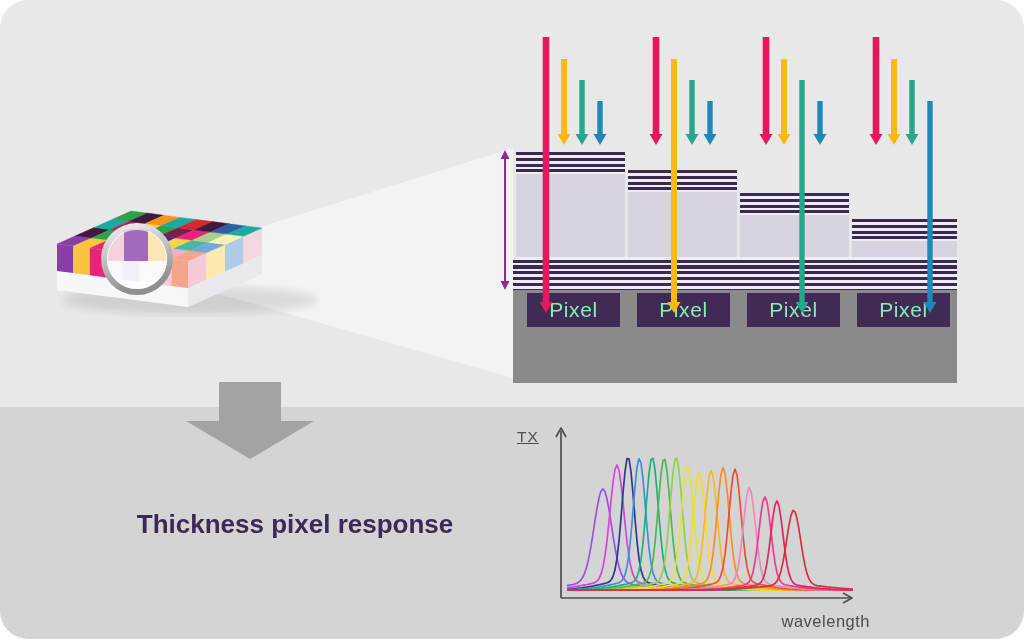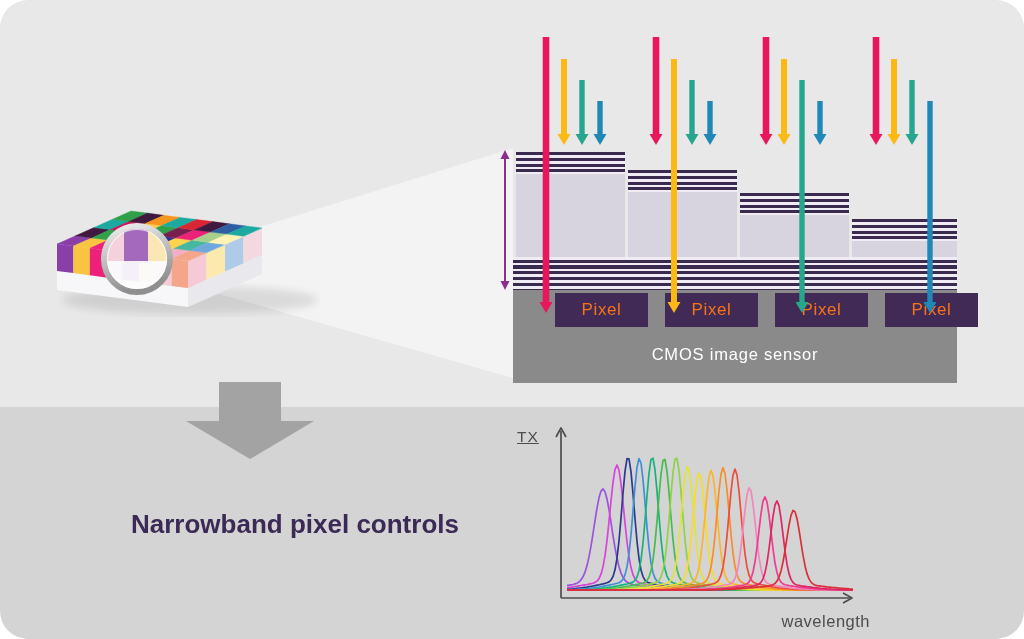--- a/index.html
+++ b/index.html
@@ -18,21 +18,21 @@
   
   .annotation{left:389px;top:153px;width:116px;color:var(--ann);font-size:17.5px;line-height:23.3px;white-space:pre-line;}
   
   .stack{background-color:var(--stack-body);
     background-image:repeating-linear-gradient(to bottom, var(--stripe-dark) 0 3px, var(--stripe-light) 3px 5.8px);
     background-size:100% 22px;background-repeat:no-repeat;}
   .base-stripes{left:513px;top:257px;width:444px;height:33px;
     background:repeating-linear-gradient(to bottom, var(--stripe-light) 0 2.6px, var(--stripe-dark) 2.6px 5.8px);}
   .cmos{left:513px;top:290px;width:444px;height:93px;background:var(--cmos);}
   .pixel{top:293px;width:93px;height:34px;background:var(--pixel-box);display:flex;align-items:center;justify-content:center;
-    color:#f97316;font-size:17px;letter-spacing:0.6px;margin-left:28px;}
+    color:#86efac;font-size:21px;letter-spacing:0.6px;}
   .cmos-label{left:513px;top:345px;width:444px;text-align:center;color:#FFFFFF;font-size:16.5px;letter-spacing:0.8px;}
   
   .down-arrow-body{left:219px;top:382px;width:62px;height:40px;background:var(--down-arrow);}
   .down-arrow-head{left:186px;top:421px;width:0;height:0;border-left:64px solid transparent;
     border-right:64px solid transparent;border-top:38px solid var(--down-arrow);}
   
   .heading{left:10px;top:509px;width:570px;text-align:center;color:var(--heading);font-size:26px;font-weight:bold;}
   
   .tx-label{left:517px;top:428px;color:var(--axis);font-size:15.5px;letter-spacing:1px;text-decoration:underline;}
   .wl-label{left:700px;top:612px;width:170px;text-align:right;color:var(--axis);font-size:16.5px;letter-spacing:0.5px;}
@@ -140,21 +140,20 @@
     </div>
     <div class="abs pixel" style="left:637px;">
       <span>Pixel</span>
     </div>
     <div class="abs pixel" style="left:747px;">
       <span>Pixel</span>
     </div>
     <div class="abs pixel" style="left:857px;">
       <span>Pixel</span>
     </div>
-    <div class="abs cmos-label">CMOS image sensor</div>
 
     <svg class="abs" id="arrows-svg" style="left:500px;top:30px;" width="464" height="330" viewBox="500 30 464 330">
         <rect x="542.7" y="37" width="6.6" height="266" fill="#E8175D"></rect>
         <polygon points="539.5,302.0 552.5,302.0 546.0,313.0" fill="#E8175D"></polygon>
         <rect x="561.0" y="59" width="6" height="76" fill="#FDB913"></rect>
         <polygon points="557.5,134.0 570.5,134.0 564.0,145.0" fill="#FDB913"></polygon>
         <rect x="579.3" y="80" width="5.4" height="55" fill="#26A68C"></rect>
         <polygon points="575.5,134.0 588.5,134.0 582.0,145.0" fill="#26A68C"></polygon>
         <rect x="597.3" y="101" width="5.4" height="34" fill="#2088B6"></rect>
         <polygon points="593.5,134.0 606.5,134.0 600.0,145.0" fill="#2088B6"></polygon>
@@ -180,21 +179,21 @@
         <polygon points="887.5,134.0 900.5,134.0 894.0,145.0" fill="#FDB913"></polygon>
         <rect x="909.3" y="80" width="5.4" height="55" fill="#26A68C"></rect>
         <polygon points="905.5,134.0 918.5,134.0 912.0,145.0" fill="#26A68C"></polygon>
         <rect x="927.3" y="101" width="5.4" height="202" fill="#2088B6"></rect>
         <polygon points="923.5,302.0 936.5,302.0 930.0,313.0" fill="#2088B6"></polygon>
       </svg>
 
     <div class="abs down-arrow-body"></div>
     <div class="abs down-arrow-head"></div>
 
-    <div class="abs heading">Narrowband pixel controls</div>
+    <div class="abs heading">Thickness pixel response</div>
 
     <div class="abs tx-label">TX</div>
     <svg class="abs" id="chart-svg" style="left:505px;top:418px;" width="380" height="200" viewBox="505 418 380 200">
         <path d="M567 585.3 L569 585.1 L571 584.8 L573 584.5 L575 583.9 L577 583.2 L579 581.9 L581 579.9 L583 576.8 L585 572.2 L587 565.6 L589 556.9 L591 546.1 L593 533.7 L595 520.6 L597 508.1 L599 497.8 L601 491.1 L603 488.9 L605 491.7 L607 499.0 L609 509.7 L611 522.4 L613 535.5 L615 547.7 L617 558.3 L619 566.7 L621 573.0 L623 577.4 L625 580.3 L627 582.1 L629 583.3 L631 584.0 L633 584.5 L635 584.8 L637 585.1 L639 585.4 L641 585.6 L643 585.8 L645 586.0 L647 586.3 L649 586.5 L651 586.7 L653 586.9 L655 587.1 L657 587.3 L659 587.5 L661 587.7 L663 587.8 L665 588.0 L667 588.2 L669 588.3 L671 588.4 L673 588.6 L675 588.7 L677 588.8 L679 588.9 L681 589.0 L683 589.1 L685 589.2 L687 589.3 L689 589.4 L691 589.4 L693 589.5 L695 589.6 L697 589.6 L699 589.7 L701 589.7 L703 589.7 L705 589.8 L707 589.8 L709 589.8 L711 589.8 L713 589.9 L715 589.9 L717 589.9 L719 589.9 L721 589.9 L723 589.9 L725 589.9 L727 590.0 L729 590.0 L731 590.0 L733 590.0 L735 590.0 L737 590.0 L739 590.0 L741 590.0 L743 590.0 L745 590.0 L747 590.0 L749 590.0 L751 590.0 L753 590.0 L755 590.0 L757 590.0 L759 590.0 L761 590.0 L763 590.0 L765 590.0 L767 590.0 L769 590.0 L771 590.0 L773 590.0 L775 590.0 L777 590.0 L779 590.0 L781 590.0 L783 590.0 L785 590.0 L787 590.0 L789 590.0 L791 590.0 L793 590.0 L795 590.0 L797 590.0 L799 590.0 L801 590.0 L803 590.0 L805 590.0 L807 590.0 L809 590.0 L811 590.0 L813 590.0 L815 590.0 L817 590.0 L819 590.0 L821 590.0 L823 590.0 L825 590.0 L827 590.0 L829 590.0 L831 590.0 L833 590.0 L835 590.0 L837 590.0 L839 590.0 L841 590.0 L843 590.0 L845 590.0 L847 590.0 L849 590.0 L851 590.0 L853 590.0" fill="none" stroke="#9B53DF" stroke-width="1.7" stroke-linejoin="round"></path>
         <path d="M567 587.6 L569 587.3 L571 587.1 L573 586.8 L575 586.5 L577 586.2 L579 585.8 L581 585.5 L583 585.2 L585 584.8 L587 584.5 L589 584.1 L591 583.7 L593 583.2 L595 582.4 L597 581.1 L599 578.6 L601 574.2 L603 566.9 L605 555.7 L607 540.3 L609 521.3 L611 500.9 L613 482.3 L615 469.4 L617 465.0 L619 470.2 L621 483.8 L623 502.6 L625 523.0 L627 541.8 L629 556.8 L631 567.6 L633 574.7 L635 578.9 L637 581.2 L639 582.5 L641 583.3 L643 583.8 L645 584.2 L647 584.5 L649 584.9 L651 585.2 L653 585.5 L655 585.9 L657 586.2 L659 586.5 L661 586.8 L663 587.1 L665 587.4 L667 587.6 L669 587.9 L671 588.1 L673 588.3 L675 588.5 L677 588.7 L679 588.8 L681 589.0 L683 589.1 L685 589.2 L687 589.3 L689 589.4 L691 589.5 L693 589.6 L695 589.6 L697 589.7 L699 589.7 L701 589.8 L703 589.8 L705 589.8 L707 589.9 L709 589.9 L711 589.9 L713 589.9 L715 589.9 L717 590.0 L719 590.0 L721 590.0 L723 590.0 L725 590.0 L727 590.0 L729 590.0 L731 590.0 L733 590.0 L735 590.0 L737 590.0 L739 590.0 L741 590.0 L743 590.0 L745 590.0 L747 590.0 L749 590.0 L751 590.0 L753 590.0 L755 590.0 L757 590.0 L759 590.0 L761 590.0 L763 590.0 L765 590.0 L767 590.0 L769 590.0 L771 590.0 L773 590.0 L775 590.0 L777 590.0 L779 590.0 L781 590.0 L783 590.0 L785 590.0 L787 590.0 L789 590.0 L791 590.0 L793 590.0 L795 590.0 L797 590.0 L799 590.0 L801 590.0 L803 590.0 L805 590.0 L807 590.0 L809 590.0 L811 590.0 L813 590.0 L815 590.0 L817 590.0 L819 590.0 L821 590.0 L823 590.0 L825 590.0 L827 590.0 L829 590.0 L831 590.0 L833 590.0 L835 590.0 L837 590.0 L839 590.0 L841 590.0 L843 590.0 L845 590.0 L847 590.0 L849 590.0 L851 590.0 L853 590.0" fill="none" stroke="#D844DB" stroke-width="1.7" stroke-linejoin="round"></path>
         <path d="M567 589.3 L569 589.1 L571 589.0 L573 588.8 L575 588.6 L577 588.4 L579 588.2 L581 588.0 L583 587.7 L585 587.4 L587 587.1 L589 586.7 L591 586.4 L593 586.0 L595 585.6 L597 585.2 L599 584.8 L601 584.3 L603 583.9 L605 583.4 L607 582.8 L609 581.9 L611 580.1 L613 576.5 L615 569.8 L617 558.2 L619 540.8 L621 518.1 L623 493.2 L625 471.4 L627 458.6 L629 458.8 L631 471.8 L633 493.7 L635 518.7 L637 541.3 L639 558.6 L641 570.0 L643 576.6 L645 580.2 L647 581.9 L649 582.9 L651 583.4 L653 583.9 L655 584.4 L657 584.8 L659 585.2 L661 585.6 L663 586.0 L665 586.4 L667 586.7 L669 587.1 L671 587.4 L673 587.7 L675 588.0 L677 588.2 L679 588.4 L681 588.6 L683 588.8 L685 589.0 L687 589.1 L689 589.3 L691 589.4 L693 589.5 L695 589.6 L697 589.6 L699 589.7 L701 589.8 L703 589.8 L705 589.8 L707 589.9 L709 589.9 L711 589.9 L713 589.9 L715 589.9 L717 590.0 L719 590.0 L721 590.0 L723 590.0 L725 590.0 L727 590.0 L729 590.0 L731 590.0 L733 590.0 L735 590.0 L737 590.0 L739 590.0 L741 590.0 L743 590.0 L745 590.0 L747 590.0 L749 590.0 L751 590.0 L753 590.0 L755 590.0 L757 590.0 L759 590.0 L761 590.0 L763 590.0 L765 590.0 L767 590.0 L769 590.0 L771 590.0 L773 590.0 L775 590.0 L777 590.0 L779 590.0 L781 590.0 L783 590.0 L785 590.0 L787 590.0 L789 590.0 L791 590.0 L793 590.0 L795 590.0 L797 590.0 L799 590.0 L801 590.0 L803 590.0 L805 590.0 L807 590.0 L809 590.0 L811 590.0 L813 590.0 L815 590.0 L817 590.0 L819 590.0 L821 590.0 L823 590.0 L825 590.0 L827 590.0 L829 590.0 L831 590.0 L833 590.0 L835 590.0 L837 590.0 L839 590.0 L841 590.0 L843 590.0 L845 590.0 L847 590.0 L849 590.0 L851 590.0 L853 590.0" fill="none" stroke="#2E3A8C" stroke-width="1.7" stroke-linejoin="round"></path>
         <path d="M567 589.7 L569 589.7 L571 589.6 L573 589.5 L575 589.5 L577 589.4 L579 589.2 L581 589.1 L583 589.0 L585 588.8 L587 588.6 L589 588.4 L591 588.1 L593 587.9 L595 587.6 L597 587.3 L599 587.0 L601 586.6 L603 586.3 L605 585.9 L607 585.5 L609 585.1 L611 584.7 L613 584.3 L615 583.8 L617 583.3 L619 582.7 L621 581.5 L623 579.3 L625 574.9 L627 566.9 L629 553.7 L631 534.6 L633 510.9 L635 486.6 L637 467.3 L639 458.5 L641 463.0 L643 479.2 L645 502.5 L647 527.0 L649 547.9 L651 563.1 L653 572.7 L655 578.2 L657 581.0 L659 582.4 L661 583.1 L663 583.7 L665 584.1 L667 584.5 L669 585.0 L671 585.4 L673 585.8 L675 586.1 L677 586.5 L679 586.9 L681 587.2 L683 587.5 L685 587.8 L687 588.1 L689 588.3 L691 588.5 L693 588.7 L695 588.9 L697 589.1 L699 589.2 L701 589.3 L703 589.4 L705 589.5 L707 589.6 L709 589.7 L711 589.7 L713 589.8 L715 589.8 L717 589.9 L719 589.9 L721 589.9 L723 589.9 L725 589.9 L727 590.0 L729 590.0 L731 590.0 L733 590.0 L735 590.0 L737 590.0 L739 590.0 L741 590.0 L743 590.0 L745 590.0 L747 590.0 L749 590.0 L751 590.0 L753 590.0 L755 590.0 L757 590.0 L759 590.0 L761 590.0 L763 590.0 L765 590.0 L767 590.0 L769 590.0 L771 590.0 L773 590.0 L775 590.0 L777 590.0 L779 590.0 L781 590.0 L783 590.0 L785 590.0 L787 590.0 L789 590.0 L791 590.0 L793 590.0 L795 590.0 L797 590.0 L799 590.0 L801 590.0 L803 590.0 L805 590.0 L807 590.0 L809 590.0 L811 590.0 L813 590.0 L815 590.0 L817 590.0 L819 590.0 L821 590.0 L823 590.0 L825 590.0 L827 590.0 L829 590.0 L831 590.0 L833 590.0 L835 590.0 L837 590.0 L839 590.0 L841 590.0 L843 590.0 L845 590.0 L847 590.0 L849 590.0 L851 590.0 L853 590.0" fill="none" stroke="#3F8FD8" stroke-width="1.7" stroke-linejoin="round"></path>
         <path d="M567 589.9 L569 589.9 L571 589.9 L573 589.9 L575 589.8 L577 589.8 L579 589.8 L581 589.7 L583 589.7 L585 589.6 L587 589.5 L589 589.4 L591 589.3 L593 589.2 L595 589.0 L597 588.8 L599 588.7 L601 588.5 L603 588.2 L605 588.0 L607 587.7 L609 587.4 L611 587.1 L613 586.8 L615 586.4 L617 586.0 L619 585.6 L621 585.2 L623 584.8 L625 584.4 L627 584.0 L629 583.5 L631 582.9 L633 582.0 L635 580.4 L637 577.0 L639 570.7 L641 559.8 L643 543.0 L645 520.7 L647 495.8 L649 473.4 L651 459.4 L653 458.1 L655 469.9 L657 491.1 L659 516.0 L661 539.0 L663 557.0 L665 569.0 L667 576.1 L669 579.9 L671 581.8 L673 582.8 L675 583.4 L677 583.9 L679 584.3 L681 584.7 L683 585.1 L685 585.5 L687 585.9 L689 586.3 L691 586.7 L693 587.0 L695 587.4 L697 587.7 L699 587.9 L701 588.2 L703 588.4 L705 588.6 L707 588.8 L709 589.0 L711 589.1 L713 589.3 L715 589.4 L717 589.5 L719 589.6 L721 589.6 L723 589.7 L725 589.8 L727 589.8 L729 589.8 L731 589.9 L733 589.9 L735 589.9 L737 589.9 L739 589.9 L741 590.0 L743 590.0 L745 590.0 L747 590.0 L749 590.0 L751 590.0 L753 590.0 L755 590.0 L757 590.0 L759 590.0 L761 590.0 L763 590.0 L765 590.0 L767 590.0 L769 590.0 L771 590.0 L773 590.0 L775 590.0 L777 590.0 L779 590.0 L781 590.0 L783 590.0 L785 590.0 L787 590.0 L789 590.0 L791 590.0 L793 590.0 L795 590.0 L797 590.0 L799 590.0 L801 590.0 L803 590.0 L805 590.0 L807 590.0 L809 590.0 L811 590.0 L813 590.0 L815 590.0 L817 590.0 L819 590.0 L821 590.0 L823 590.0 L825 590.0 L827 590.0 L829 590.0 L831 590.0 L833 590.0 L835 590.0 L837 590.0 L839 590.0 L841 590.0 L843 590.0 L845 590.0 L847 590.0 L849 590.0 L851 590.0 L853 590.0" fill="none" stroke="#17B27C" stroke-width="1.7" stroke-linejoin="round"></path>
         <path d="M567 590.0 L569 590.0 L571 590.0 L573 590.0 L575 590.0 L577 589.9 L579 589.9 L581 589.9 L583 589.9 L585 589.9 L587 589.8 L589 589.8 L591 589.8 L593 589.7 L595 589.7 L597 589.6 L599 589.5 L601 589.4 L603 589.3 L605 589.2 L607 589.0 L609 588.9 L611 588.7 L613 588.5 L615 588.2 L617 588.0 L619 587.7 L621 587.4 L623 587.1 L625 586.8 L627 586.4 L629 586.1 L631 585.7 L633 585.3 L635 584.9 L637 584.4 L639 584.0 L641 583.5 L643 583.0 L645 582.1 L647 580.4 L649 577.1 L651 570.7 L653 559.8 L655 543.1 L657 521.0 L659 496.3 L661 474.2 L663 460.6 L665 459.5 L667 471.4 L669 492.5 L671 517.2 L673 540.0 L675 557.6 L677 569.4 L679 576.3 L681 580.0 L683 581.9 L685 582.9 L687 583.5 L689 583.9 L691 584.4 L693 584.8 L695 585.2 L697 585.6 L699 586.0 L701 586.4 L703 586.7 L705 587.1 L707 587.4 L709 587.7 L711 588.0 L713 588.2 L715 588.4 L717 588.6 L719 588.8 L721 589.0 L723 589.1 L725 589.3 L727 589.4 L729 589.5 L731 589.6 L733 589.6 L735 589.7 L737 589.8 L739 589.8 L741 589.8 L743 589.9 L745 589.9 L747 589.9 L749 589.9 L751 589.9 L753 590.0 L755 590.0 L757 590.0 L759 590.0 L761 590.0 L763 590.0 L765 590.0 L767 590.0 L769 590.0 L771 590.0 L773 590.0 L775 590.0 L777 590.0 L779 590.0 L781 590.0 L783 590.0 L785 590.0 L787 590.0 L789 590.0 L791 590.0 L793 590.0 L795 590.0 L797 590.0 L799 590.0 L801 590.0 L803 590.0 L805 590.0 L807 590.0 L809 590.0 L811 590.0 L813 590.0 L815 590.0 L817 590.0 L819 590.0 L821 590.0 L823 590.0 L825 590.0 L827 590.0 L829 590.0 L831 590.0 L833 590.0 L835 590.0 L837 590.0 L839 590.0 L841 590.0 L843 590.0 L845 590.0 L847 590.0 L849 590.0 L851 590.0 L853 590.0" fill="none" stroke="#47BB4F" stroke-width="1.7" stroke-linejoin="round"></path>
         <path d="M567 590.0 L569 590.0 L571 590.0 L573 590.0 L575 590.0 L577 590.0 L579 590.0 L581 590.0 L583 590.0 L585 590.0 L587 590.0 L589 589.9 L591 589.9 L593 589.9 L595 589.9 L597 589.9 L599 589.8 L601 589.8 L603 589.8 L605 589.7 L607 589.6 L609 589.6 L611 589.5 L613 589.4 L615 589.3 L617 589.2 L619 589.0 L621 588.8 L623 588.7 L625 588.4 L627 588.2 L629 588.0 L631 587.7 L633 587.4 L635 587.1 L637 586.7 L639 586.4 L641 586.0 L643 585.6 L645 585.2 L647 584.8 L649 584.4 L651 583.9 L653 583.5 L655 582.9 L657 582.0 L659 580.3 L661 576.9 L663 570.4 L665 559.2 L667 542.2 L669 519.8 L671 494.9 L673 472.7 L675 459.1 L677 458.3 L679 470.6 L681 492.0 L683 517.0 L685 539.9 L687 557.6 L689 569.4 L691 576.3 L693 580.0 L695 581.8 L697 582.8 L699 583.4 L701 583.9 L703 584.3 L705 584.7 L707 585.2 L709 585.6 L711 586.0 L713 586.3 L715 586.7 L717 587.0 L719 587.4 L721 587.7 L723 587.9 L725 588.2 L727 588.4 L729 588.6 L731 588.8 L733 589.0 L735 589.1 L737 589.3 L739 589.4 L741 589.5 L743 589.6 L745 589.6 L747 589.7 L749 589.8 L751 589.8 L753 589.8 L755 589.9 L757 589.9 L759 589.9 L761 589.9 L763 589.9 L765 590.0 L767 590.0 L769 590.0 L771 590.0 L773 590.0 L775 590.0 L777 590.0 L779 590.0 L781 590.0 L783 590.0 L785 590.0 L787 590.0 L789 590.0 L791 590.0 L793 590.0 L795 590.0 L797 590.0 L799 590.0 L801 590.0 L803 590.0 L805 590.0 L807 590.0 L809 590.0 L811 590.0 L813 590.0 L815 590.0 L817 590.0 L819 590.0 L821 590.0 L823 590.0 L825 590.0 L827 590.0 L829 590.0 L831 590.0 L833 590.0 L835 590.0 L837 590.0 L839 590.0 L841 590.0 L843 590.0 L845 590.0 L847 590.0 L849 590.0 L851 590.0 L853 590.0" fill="none" stroke="#8FD148" stroke-width="1.7" stroke-linejoin="round"></path>

